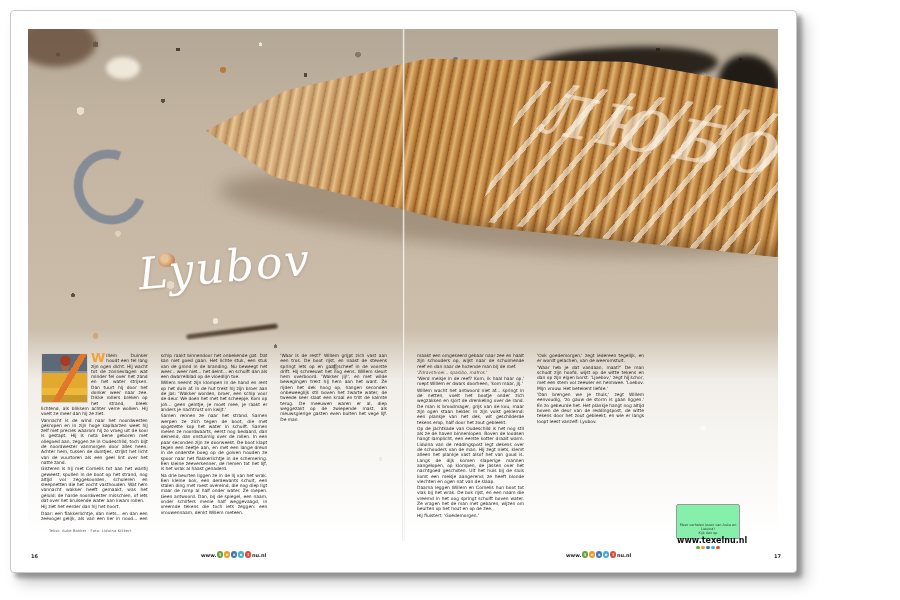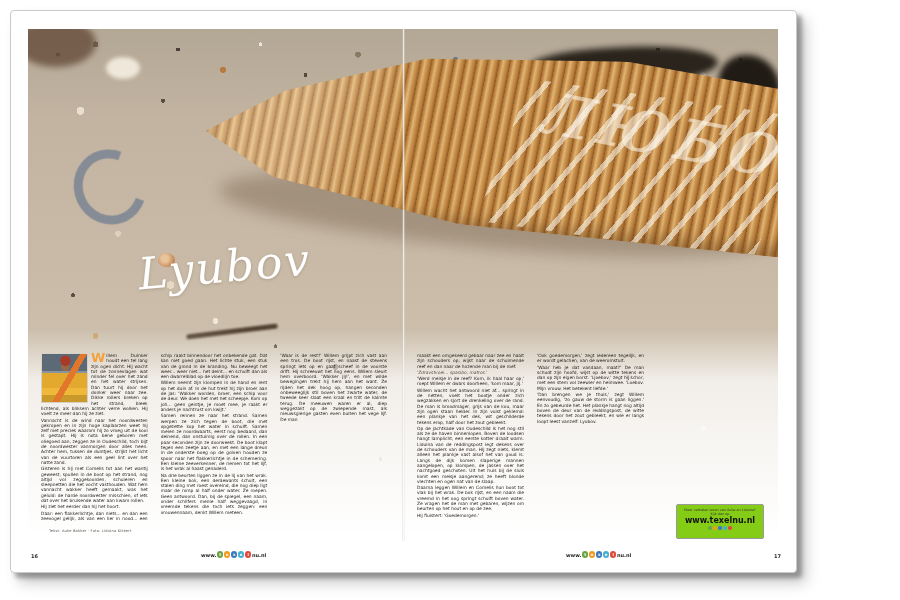--- a/index.html
+++ b/index.html
@@ -95,22 +95,22 @@
   .portrait{float:left;width:45px;height:48px;margin:0 3px 2px 0;border:0.5px solid #d8d0c2;
         background:
          radial-gradient(circle at 52% 14%, #a83b28 0 5px, transparent 5.5px),
          radial-gradient(circle at 52% 27%, #96684a 0 4px, transparent 4.5px),
          linear-gradient(120deg, transparent 0 52%, #e2762a 52% 62%, transparent 62%),
          linear-gradient(180deg, #5c6a78 0 36%, #8795a3 36% 40%, #e3a92f 40% 70%, #f0b83a 70% 86%, #c9992c 86%);}
 
   .credit{position:absolute;left:38px;top:518px;font-size:3.6px;color:#5a544c;letter-spacing:0.2px;}
 
   
-  .promo{position:absolute;left:665px;top:493px;width:88px;height:35px;background:#84cc16;
-         border:1px solid #9a9a9a;border-radius:2px;text-align:center;padding-top:3px;box-sizing:border-box;}
+  .promo{position:absolute;left:665px;top:493px;width:64px;height:35px;background:#86efac;
+         border:1px solid #9a9a9a;border-radius:2px;text-align:center;padding-top:18px;box-sizing:border-box;}
   .promo .l1,.promo .l2{font-size:3.4px;line-height:4.2px;color:#333;}
   .promo .url{font-size:8px;font-weight:bold;color:#111;line-height:9px;}
   .dots{display:flex;justify-content:center;gap:1.5px;margin-top:1px;}
   .dots span{width:3.5px;height:3.5px;border-radius:50%;display:block;}
 
   
   .texel-logo{position:absolute;top:539px;height:9px;display:flex;align-items:center;gap:0.6px;}
   .logo-left{left:190px;} .logo-right{left:555px;}
   .texel-logo .aff{font-size:5px;font-weight:bold;color:#1d1d1d;}
   .texel-logo .c{width:6.4px;height:6.4px;border-radius:50%;color:#fff;font-size:4px;font-weight:bold;

